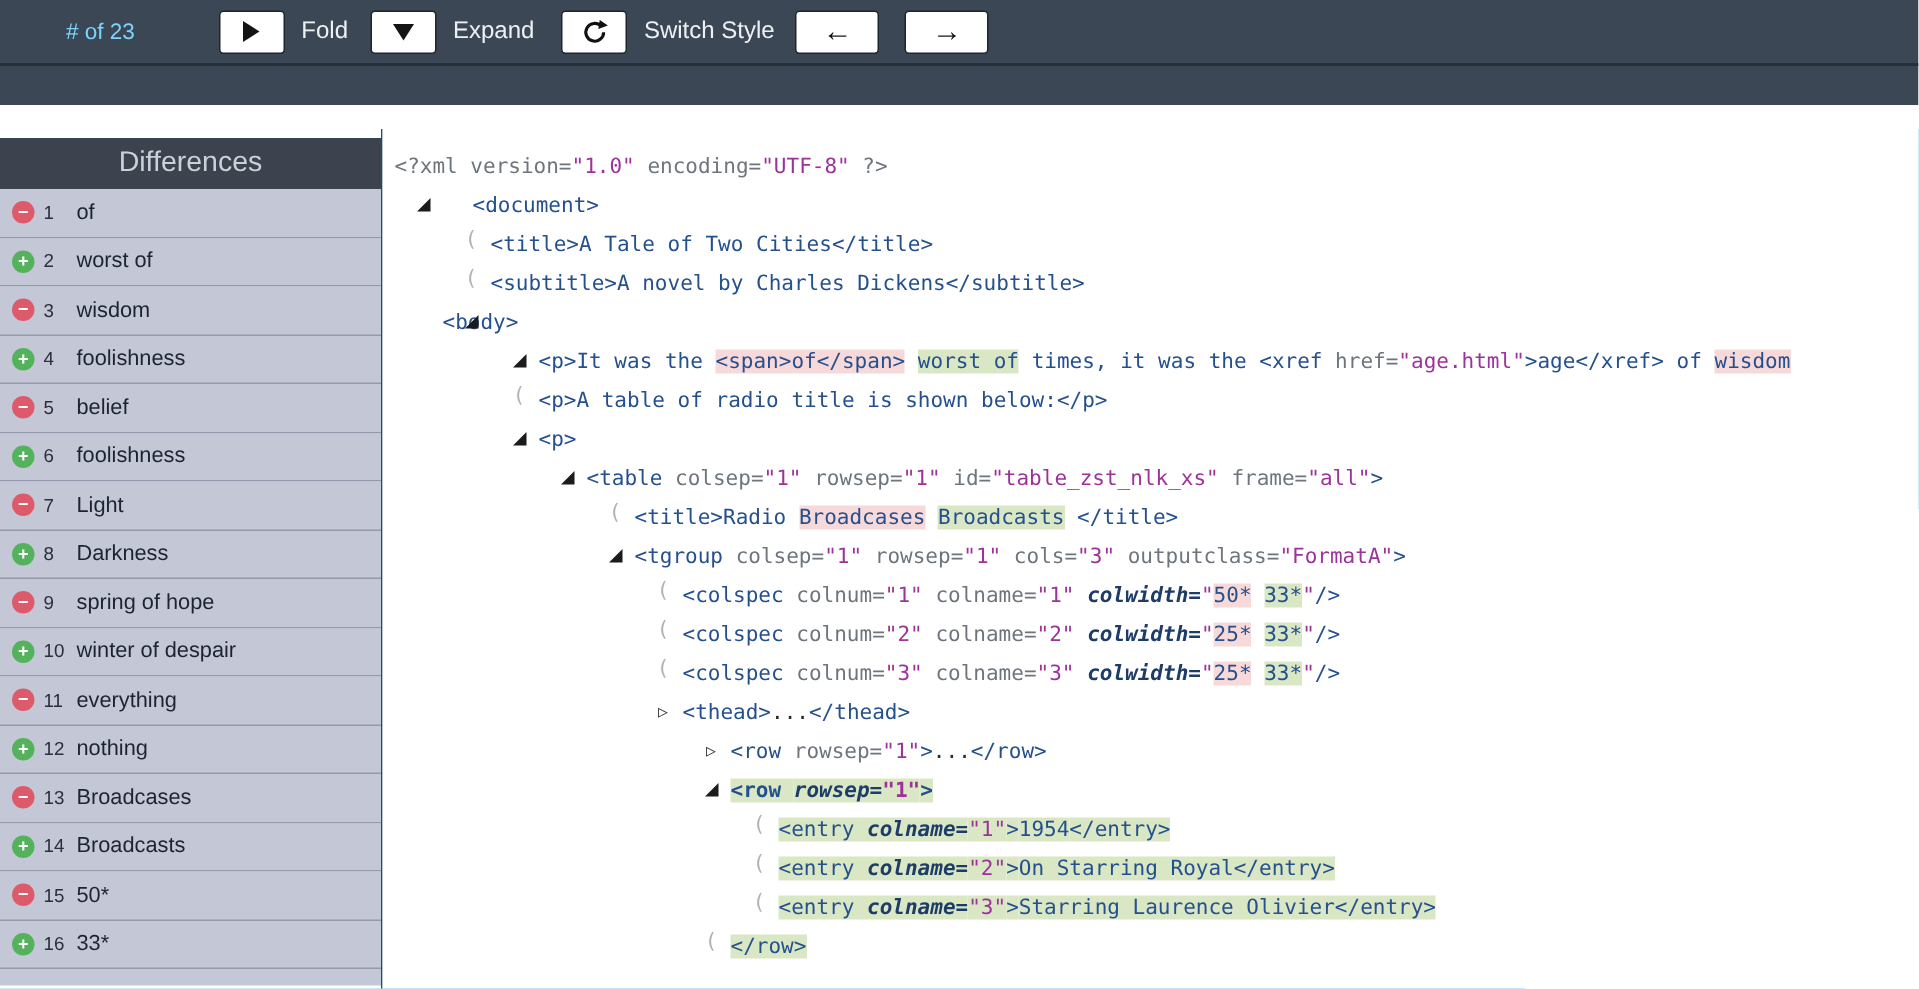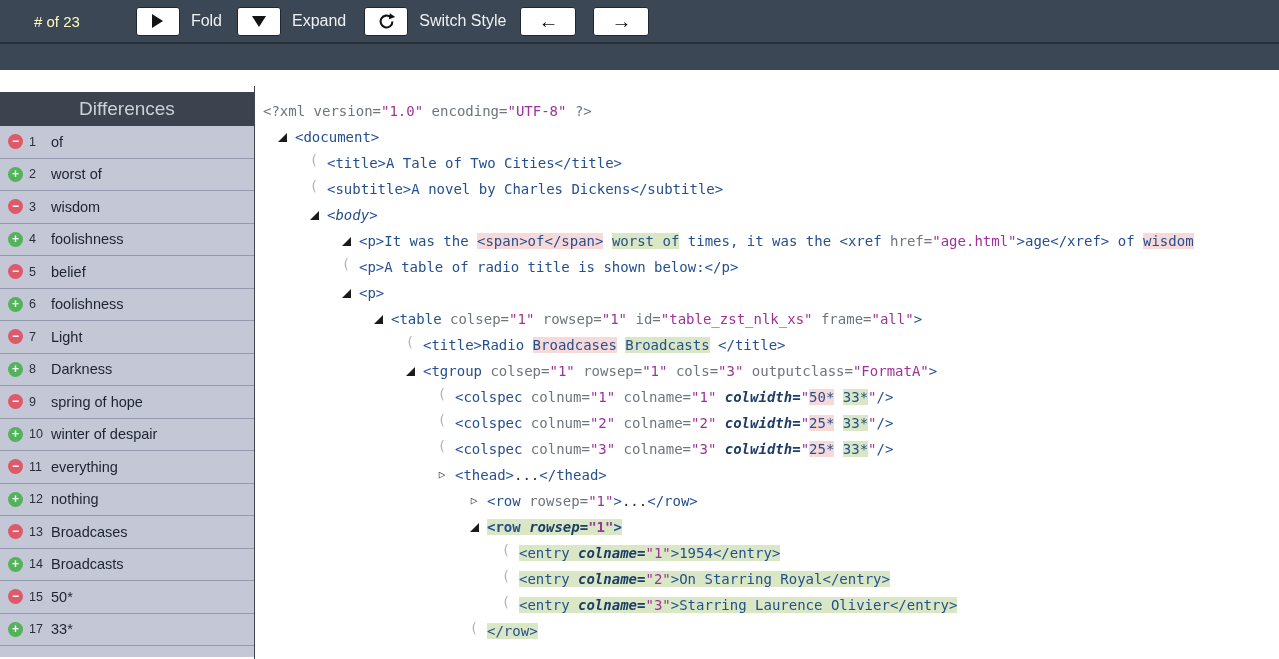--- a/index.html
+++ b/index.html
@@ -4,21 +4,21 @@
 <style>
   * { box-sizing: border-box; margin: 0; padding: 0; }
   html, body { width: 1279px; height: 659px; overflow: hidden; }
   body { font-family: "Liberation Sans", sans-serif; background: #fff; }
 
   
   .toolbar {
     height: 42px; background: var(--toolbar_bg, #3b4754);
     display: flex; align-items: center; color: #fff;
   }
-  .counter { margin-left: 34px; font-size: 15px; color: #fef9c3; white-space: nowrap; }
+  .counter { margin-left: 44px; font-size: 15px; color: #7dd3fc; white-space: nowrap; }
   .tb-btn {
     height: 29px; min-width: 44px; background: #fff;
     border: 1px solid #1e262e; border-radius: 3px;
     display: flex; align-items: center; justify-content: center;
     cursor: pointer; flex: none;
   }
   .tb-label { margin-left: 11px; font-size: 16px; color: #eef1f4; white-space: nowrap; }
   .icon-play { width: 0; height: 0; border-left: 11px solid #141414; border-top: 7px solid transparent; border-bottom: 7px solid transparent; }
   .icon-tri-down { width: 0; height: 0; border-top: 11px solid #141414; border-left: 7px solid transparent; border-right: 7px solid transparent; }
   .arrow-glyph { font-size: 20px; font-weight: bold; color: #111; line-height: 1; }
@@ -189,33 +189,33 @@
     <span class="num">14</span>
     <span class="lbl">Broadcasts</span>
   </div>
         <div class="sb-item">
     <span class="badge removed">−</span>
     <span class="num">15</span>
     <span class="lbl">50*</span>
   </div>
         <div class="sb-item">
     <span class="badge added">+</span>
-    <span class="num">17</span>
+    <span class="num">16</span>
     <span class="lbl">33*</span>
   </div>
         <div class="sb-item partial"></div>
       </div>
   </div>
 
   <div class="main">
       <div class="code-line" style="padding-left: 8px;"><span class="seg pi">&lt;?xml version=</span><span class="seg val">"1.0"</span><span class="seg pi"> encoding=</span><span class="seg val">"UTF-8"</span><span class="seg pi"> ?&gt;</span></div>
-      <div class="code-line" style="padding-left: 40px;"><span class="fold open" style="left: 18px;"></span><span class="seg tag">&lt;document&gt;</span></div>
+      <div class="code-line" style="padding-left: 60px;"><span class="fold open" style="left: 18px;"></span><span class="seg tag">&lt;document&gt;</span></div>
       <div class="code-line" style="padding-left: 72px;"><span class="fold brace" style="left: 50px;">(</span><span class="seg tag">&lt;title&gt;</span><span class="seg txt">A Tale of Two Cities</span><span class="seg tag">&lt;/title&gt;</span></div>
       <div class="code-line" style="padding-left: 72px;"><span class="fold brace" style="left: 50px;">(</span><span class="seg tag">&lt;subtitle&gt;</span><span class="seg txt">A novel by Charles Dickens</span><span class="seg tag">&lt;/subtitle&gt;</span></div>
-      <div class="code-line" style="padding-left: 72px; font-style: italic;"><span class="fold open" style="left: 50px;"></span><span class="seg tag">&lt;body&gt;</span></div>
+      <div class="code-line" style="padding-left: 40px;"><span class="fold open" style="left: 50px;"></span><span class="seg tag">&lt;body&gt;</span></div>
       <div class="code-line" style="padding-left: 104px;"><span class="fold open" style="left: 82px;"></span><span class="seg tag">&lt;p&gt;</span><span class="seg txt">It was the </span><span class="seg tag hl-del">&lt;span&gt;</span><span class="seg txt hl-del">of</span><span class="seg tag hl-del">&lt;/span&gt;</span><span class="seg txt"> </span><span class="seg txt hl-add">worst of</span><span class="seg txt"> times, it was the </span><span class="seg tag">&lt;xref </span><span class="seg attr">href=</span><span class="seg val">"age.html"</span><span class="seg tag">&gt;</span><span class="seg txt">age</span><span class="seg tag">&lt;/xref&gt;</span><span class="seg txt"> of </span><span class="seg txt hl-del">wisdom</span></div>
       <div class="code-line" style="padding-left: 104px;"><span class="fold brace" style="left: 82px;">(</span><span class="seg tag">&lt;p&gt;</span><span class="seg txt">A table of radio title is shown below:</span><span class="seg tag">&lt;/p&gt;</span></div>
       <div class="code-line" style="padding-left: 104px;"><span class="fold open" style="left: 82px;"></span><span class="seg tag">&lt;p&gt;</span></div>
       <div class="code-line" style="padding-left: 136px;"><span class="fold open" style="left: 114px;"></span><span class="seg tag">&lt;table </span><span class="seg attr">colsep=</span><span class="seg val">"1"</span><span class="seg attr"> rowsep=</span><span class="seg val">"1"</span><span class="seg attr"> id=</span><span class="seg val">"table_zst_nlk_xs"</span><span class="seg attr"> frame=</span><span class="seg val">"all"</span><span class="seg tag">&gt;</span></div>
       <div class="code-line" style="padding-left: 168px;"><span class="fold brace" style="left: 146px;">(</span><span class="seg tag">&lt;title&gt;</span><span class="seg txt">Radio </span><span class="seg txt hl-del">Broadcases</span><span class="seg txt"> </span><span class="seg txt hl-add">Broadcasts</span><span class="seg txt"> </span><span class="seg tag">&lt;/title&gt;</span></div>
       <div class="code-line" style="padding-left: 168px;"><span class="fold open" style="left: 146px;"></span><span class="seg tag">&lt;tgroup </span><span class="seg attr">colsep=</span><span class="seg val">"1"</span><span class="seg attr"> rowsep=</span><span class="seg val">"1"</span><span class="seg attr"> cols=</span><span class="seg val">"3"</span><span class="seg attr"> outputclass=</span><span class="seg val">"FormatA"</span><span class="seg tag">&gt;</span></div>
       <div class="code-line" style="padding-left: 200px;"><span class="fold brace" style="left: 178px;">(</span><span class="seg tag">&lt;colspec </span><span class="seg attr">colnum=</span><span class="seg val">"1"</span><span class="seg attr"> colname=</span><span class="seg val">"1"</span><span class="seg attrb"> colwidth=</span><span class="seg val">"</span><span class="seg txt hl-del">50*</span><span class="seg txt"> </span><span class="seg txt hl-add">33*</span><span class="seg val">"</span><span class="seg tag">/&gt;</span></div>
       <div class="code-line" style="padding-left: 200px;"><span class="fold brace" style="left: 178px;">(</span><span class="seg tag">&lt;colspec </span><span class="seg attr">colnum=</span><span class="seg val">"2"</span><span class="seg attr"> colname=</span><span class="seg val">"2"</span><span class="seg attrb"> colwidth=</span><span class="seg val">"</span><span class="seg txt hl-del">25*</span><span class="seg txt"> </span><span class="seg txt hl-add">33*</span><span class="seg val">"</span><span class="seg tag">/&gt;</span></div>
       <div class="code-line" style="padding-left: 200px;"><span class="fold brace" style="left: 178px;">(</span><span class="seg tag">&lt;colspec </span><span class="seg attr">colnum=</span><span class="seg val">"3"</span><span class="seg attr"> colname=</span><span class="seg val">"3"</span><span class="seg attrb"> colwidth=</span><span class="seg val">"</span><span class="seg txt hl-del">25*</span><span class="seg txt"> </span><span class="seg txt hl-add">33*</span><span class="seg val">"</span><span class="seg tag">/&gt;</span></div>
       <div class="code-line" style="padding-left: 200px;"><span class="fold closed" style="left: 178px;">▷</span><span class="seg tag">&lt;thead&gt;</span><span class="seg dots">...</span><span class="seg tag">&lt;/thead&gt;</span></div>

